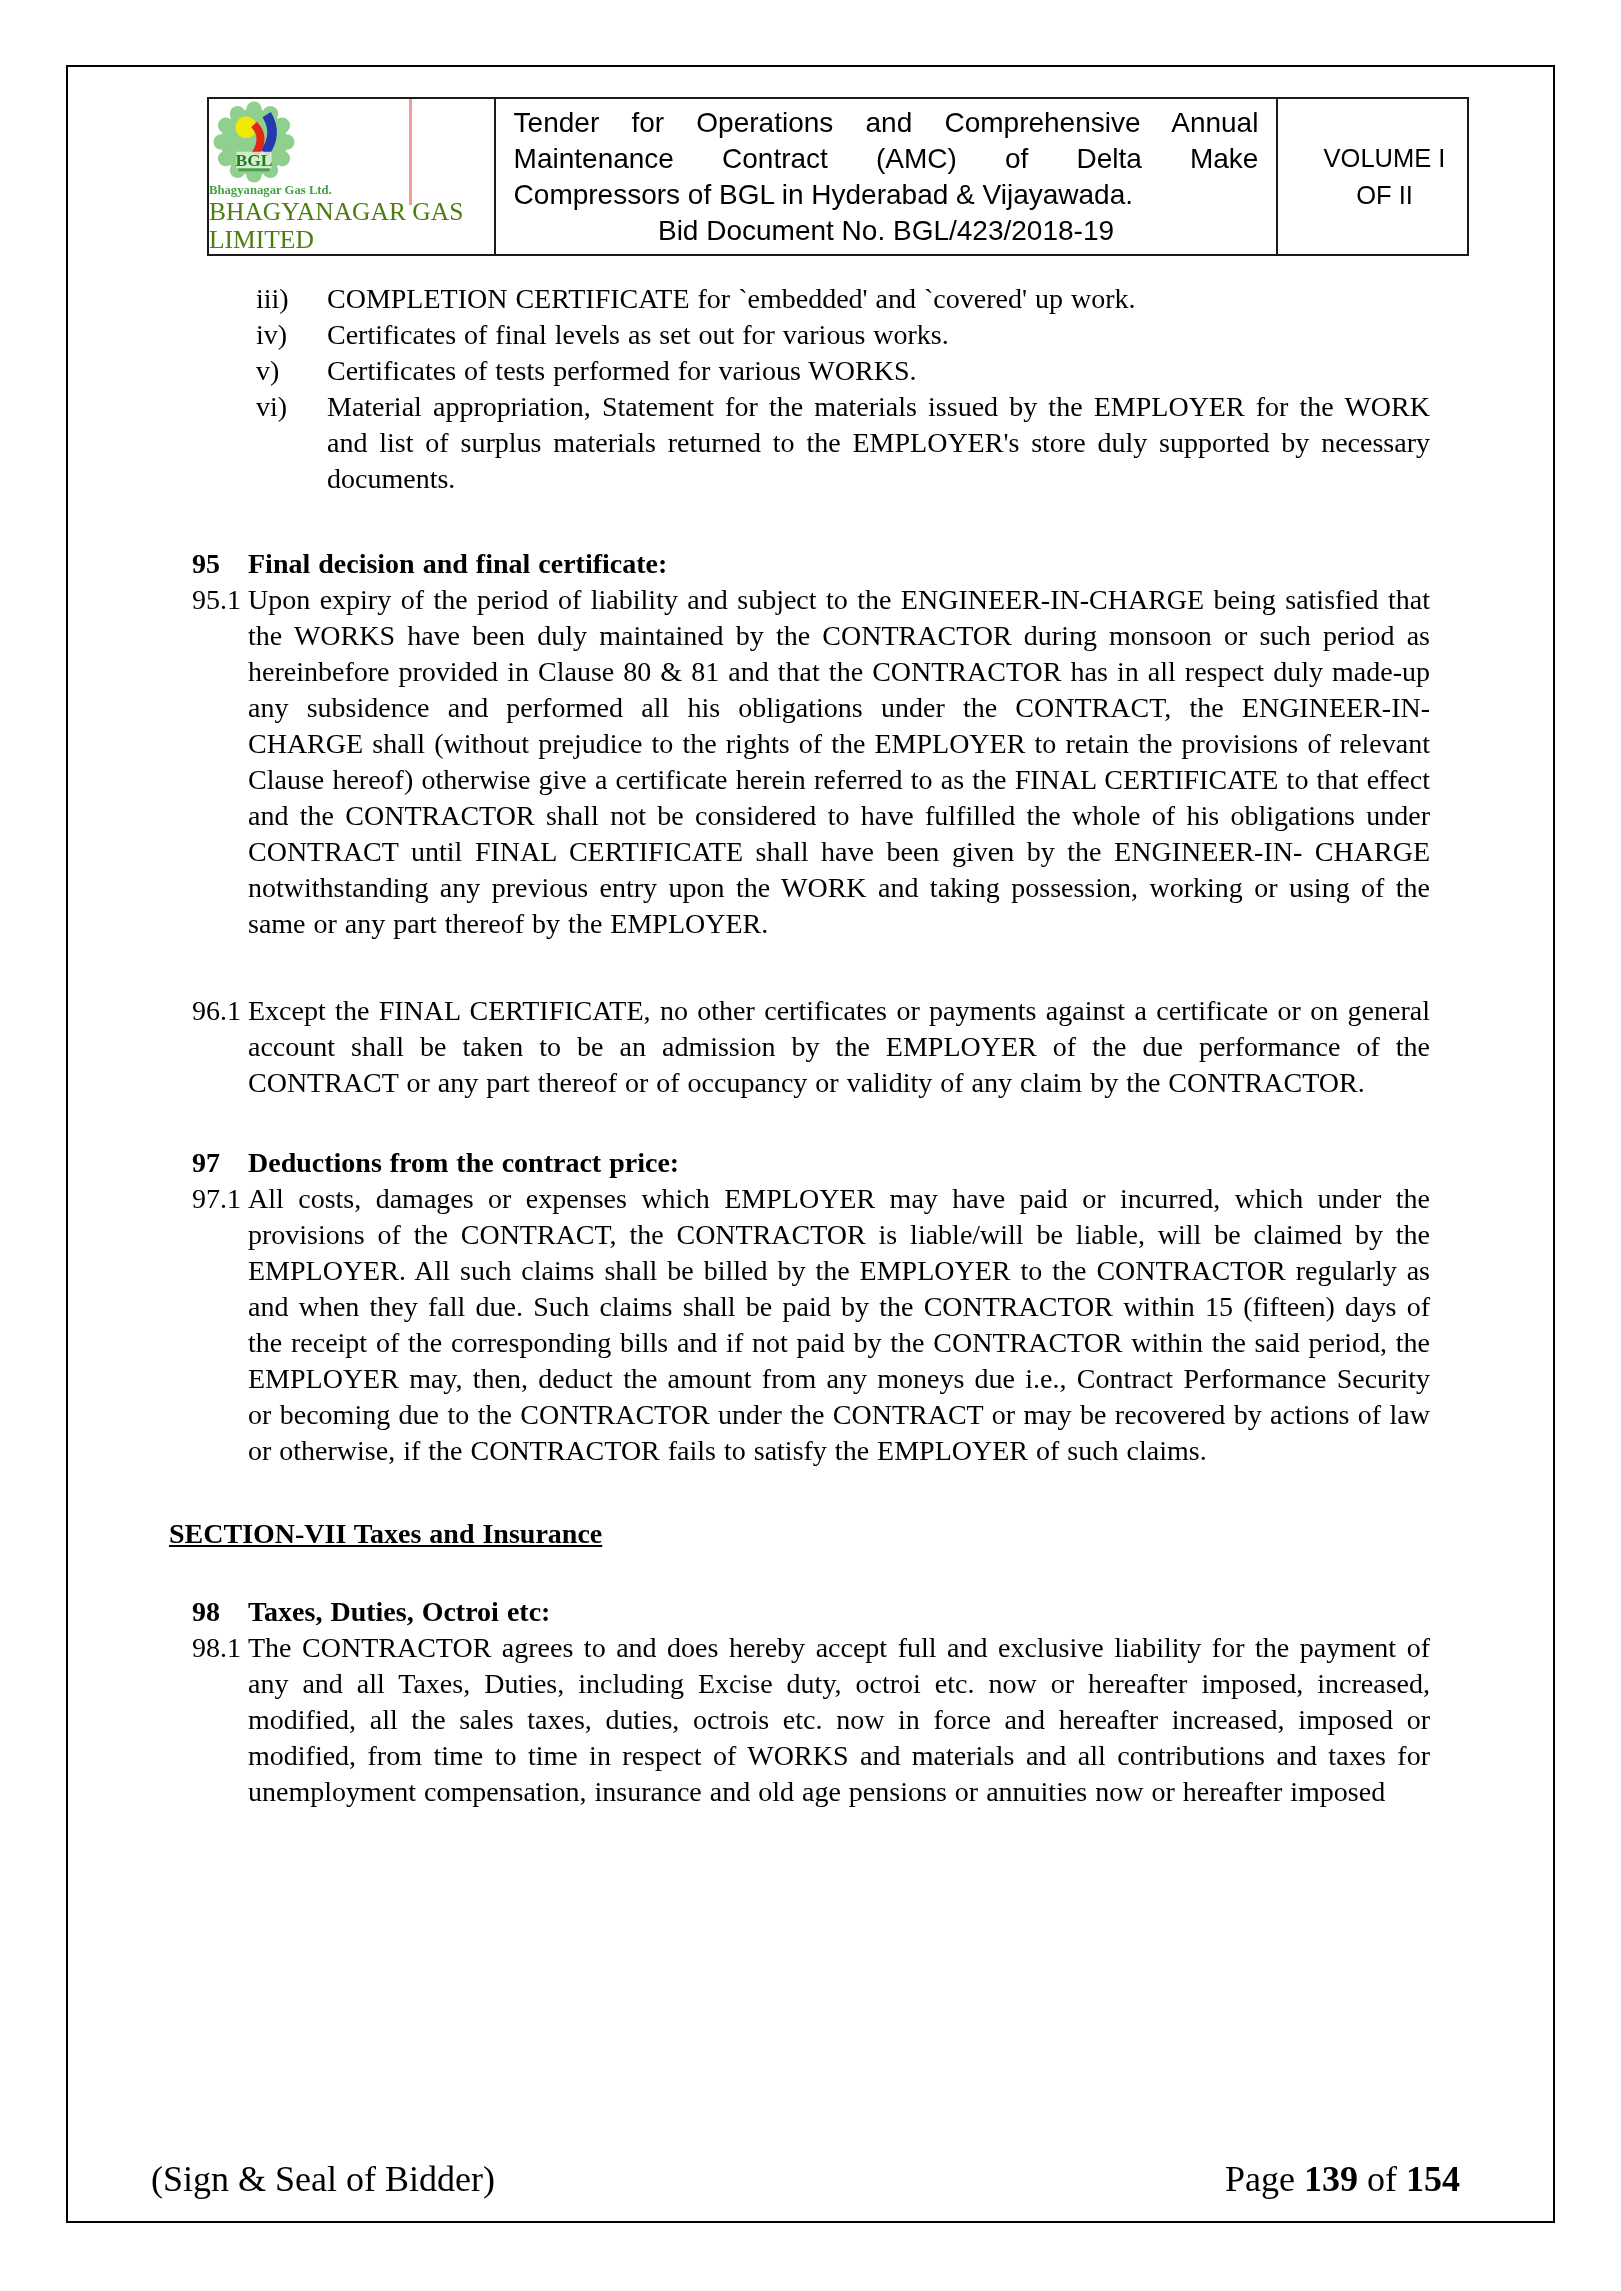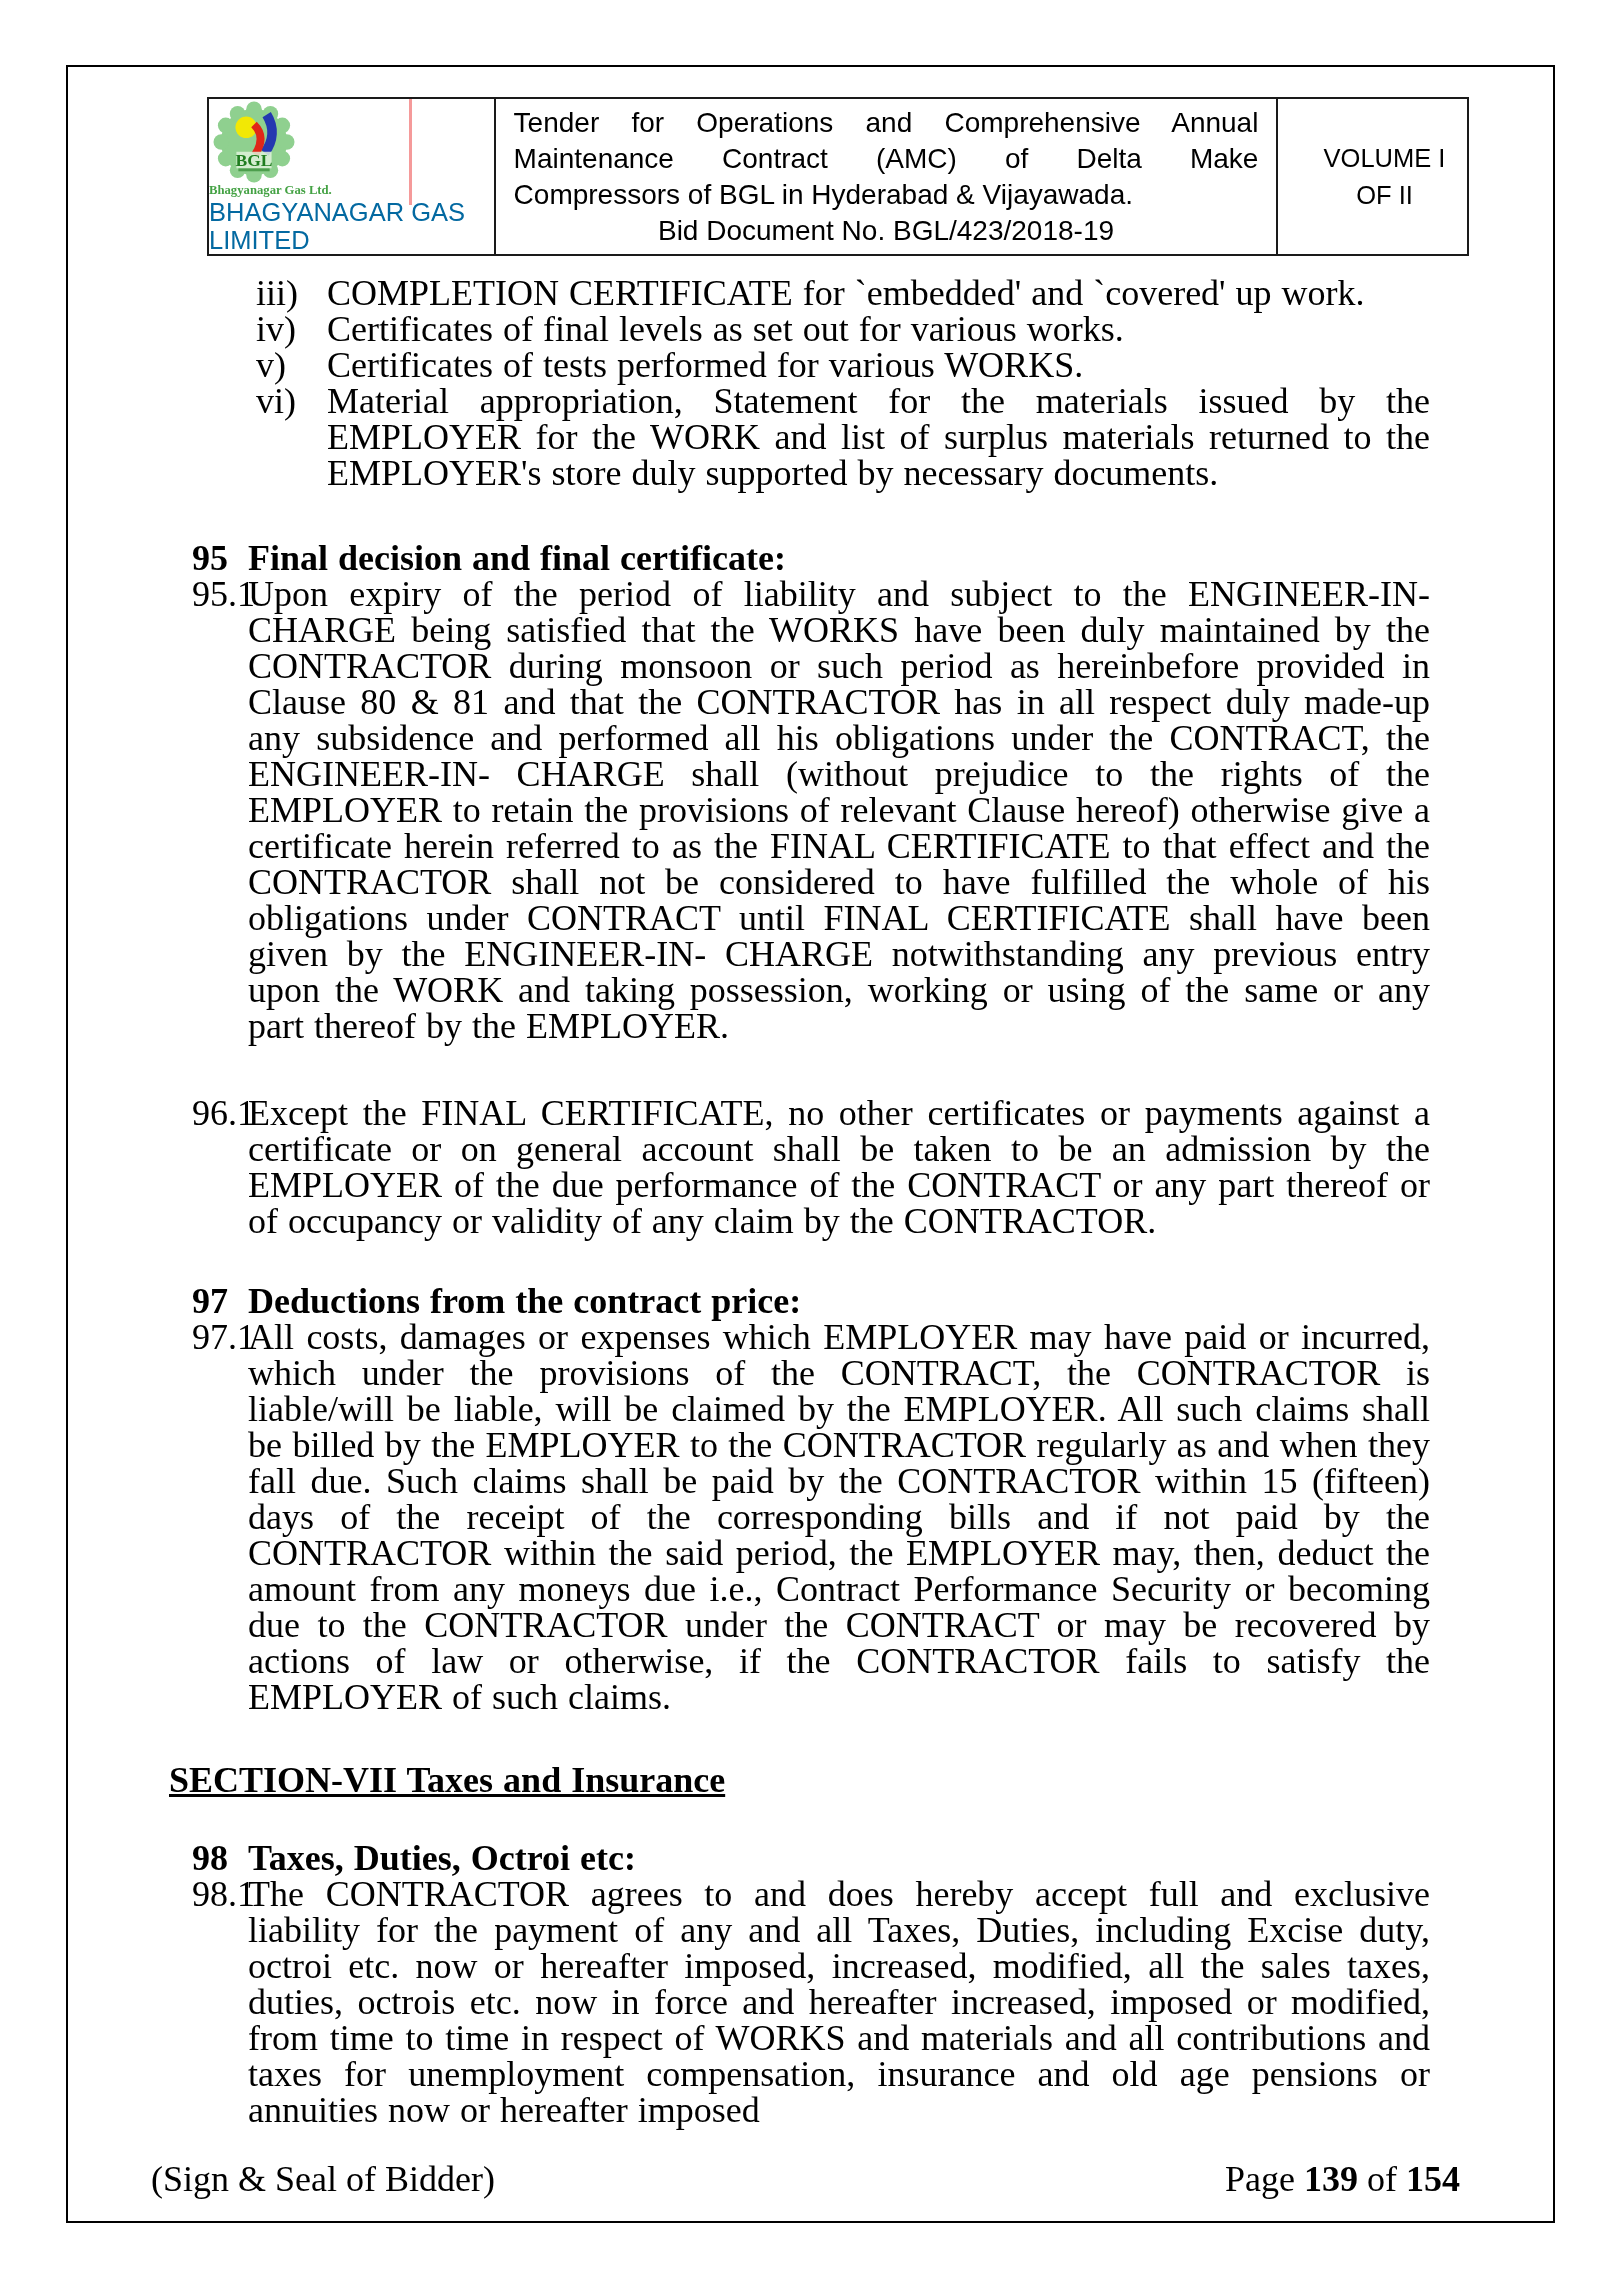--- a/index.html
+++ b/index.html
@@ -22,43 +22,43 @@
   .logo-cell {
     width:287px; border-right:2px solid #1a1a1a; position:relative;
     display:flex; flex-direction:column; align-items:flex-start; padding-top:2px;
     text-align:center;
   }
   .logo-caption {
     font-size:12.7px; line-height:14.7px; color:#44a244;
     font-family:"Liberation Serif", serif; font-weight:bold;
   }
   .company-name {
-    font-family:Liberation Sans, sans-serif; font-size:25.5px; line-height:28px;
-    color:#0369a1;
+    font-family:Liberation Serif, serif; font-size:25.5px; line-height:28px;
+    color:#4d7c0f;
   }
   .red-artifact {
     position:absolute; left:200px; top:0; width:2.9px; height:106px;
     background:#f59a9a;
   }
   .title-cell {
     width:782px; border-right:2px solid #1a1a1a; padding:5.9px 17.6px 3.9px 17.6px;
     font-family:"Liberation Sans", sans-serif; font-size:28px; line-height:36px;
   }
   .title-line-justify { text-align:justify; text-align-last:justify; }
   .title-line-left { text-align:left; }
   .title-line-center { text-align:center; }
   .volume-cell {
     flex:1; display:flex; flex-direction:column; justify-content:center;
     align-items:center; font-family:"Liberation Sans", sans-serif;
     font-size:25.5px; line-height:37px; text-align:center;padding-left:24px;
   }
   
   .content {
-    position:absolute; left:0; top:172px; width:100%;
-    font-size:36px; line-height:36px; word-spacing:1px;
+    position:absolute; left:0; top:178px; width:100%;
+    font-size:28px; line-height:36px; word-spacing:1px;
   }
   .list-block { margin:36px 123px 0 188px; }
   .list-item { display:grid; grid-template-columns:71px 1fr; }
   .list-marker { text-align:left; }
   .list-text { text-align:justify; }
   .section { margin-right:123px; margin-left:101px; }
   .m95 { margin-top:49px; }
   .m96 { margin-top:51px; }
   .m97 { margin-top:44px; }
   .m98 { margin-top:42px; }

